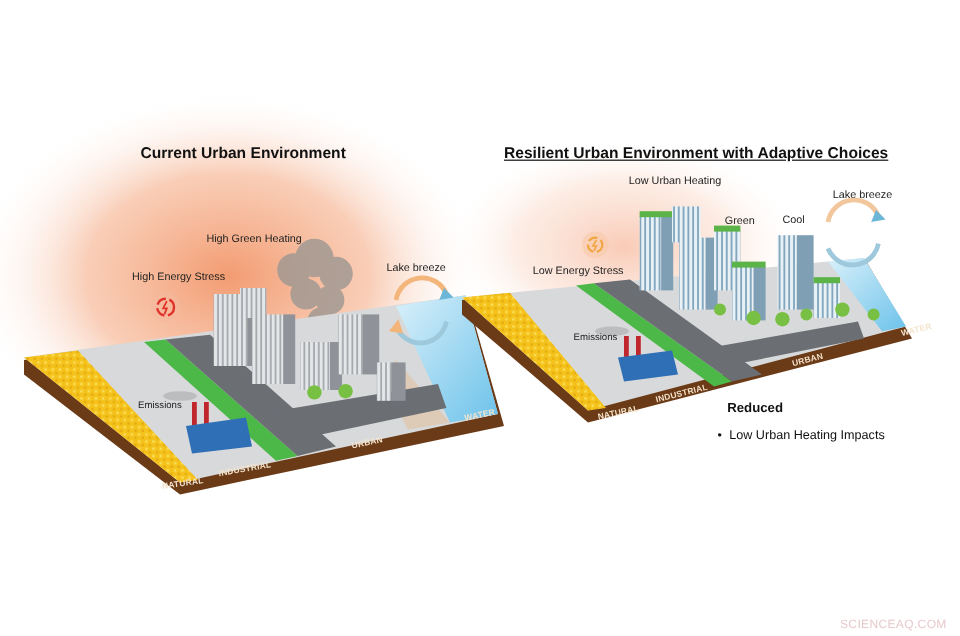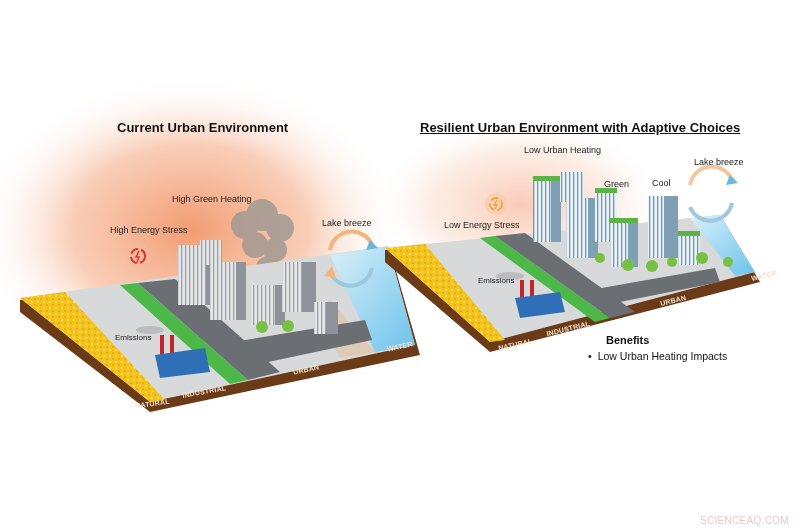--- a/index.html
+++ b/index.html
@@ -3,21 +3,21 @@
 <meta charset="utf-8">
 <style>
   html,body{margin:0;padding:0;background:#fff;}
   body{width:800px;height:530px;position:relative;overflow:hidden;font-family:"Liberation Sans","DejaVu Sans",sans-serif;}
   svg{position:absolute;left:0;top:0;}
   .title{position:absolute;font-weight:bold;font-size:13px;color:#111;white-space:nowrap;}
   .label{position:absolute;font-size:9px;color:#222;white-space:nowrap;font-family:"Liberation Sans",sans-serif;}
   .zone{position:absolute;font-size:7px;font-weight:bold;color:#f3e3cc;white-space:nowrap;letter-spacing:0.2px;}
   .benefits{position:absolute;left:588px;top:334px;}
   .benefits h4{margin:0 0 3px 18px;font-size:11px;font-weight:bold;color:#111;}
-  .benefits ul{margin:0;padding:0;list-style:none;}
+  .benefits ul{margin:10px;padding:0;list-style:none;}
   .benefits li{font-size:10.5px;color:#111;line-height:14px;}
   .benefits li::before{content:"•";margin-right:6px;}
   .watermark{position:absolute;left:700px;top:515px;font-size:10px;color:#e7c9cc;letter-spacing:0.3px;}
 </style>
 </head>
 <body>
 
 <svg width="800" height="530" viewBox="0 0 800 530">
   <defs>
     <radialGradient id="glowL" cx="0.5" cy="0.5" r="0.5">
@@ -183,19 +183,19 @@
 <div class="label" style="left:604px;top:179px;">Green</div>
 <div class="label" style="left:652px;top:178px;">Cool</div>
 <div class="label" style="left:694px;top:157px;">Lake breeze</div>
 <div class="label" style="left:478px;top:276px;font-size:8px;">Emissions</div>
 <div class="zone" style="left:498px;top:341px;transform:rotate(-12deg);">NATURAL</div>
 <div class="zone" style="left:546px;top:325px;transform:rotate(-14deg);">INDUSTRIAL</div>
 <div class="zone" style="left:660px;top:297px;transform:rotate(-14deg);">URBAN</div>
 <div class="zone" style="left:751px;top:272px;transform:rotate(-14deg);">WATER</div>
 
 <div class="benefits">
-  <h4>Benefits</h4>
+  <h4>Reduced</h4>
   <ul>
     <li>Low Urban Heating Impacts</li>
   </ul>
 </div>
 
 <div class="watermark">SCIENCEAQ.COM</div>
 
 </body></html>

